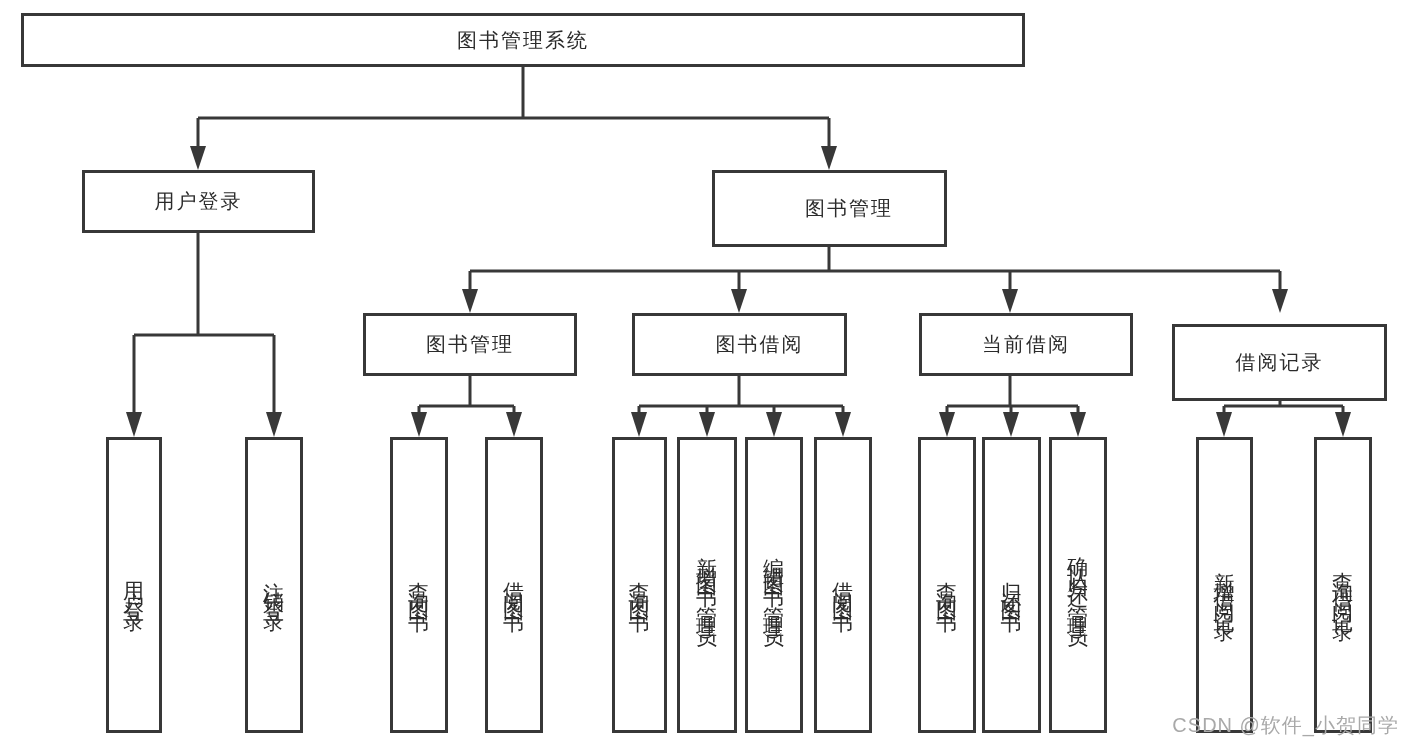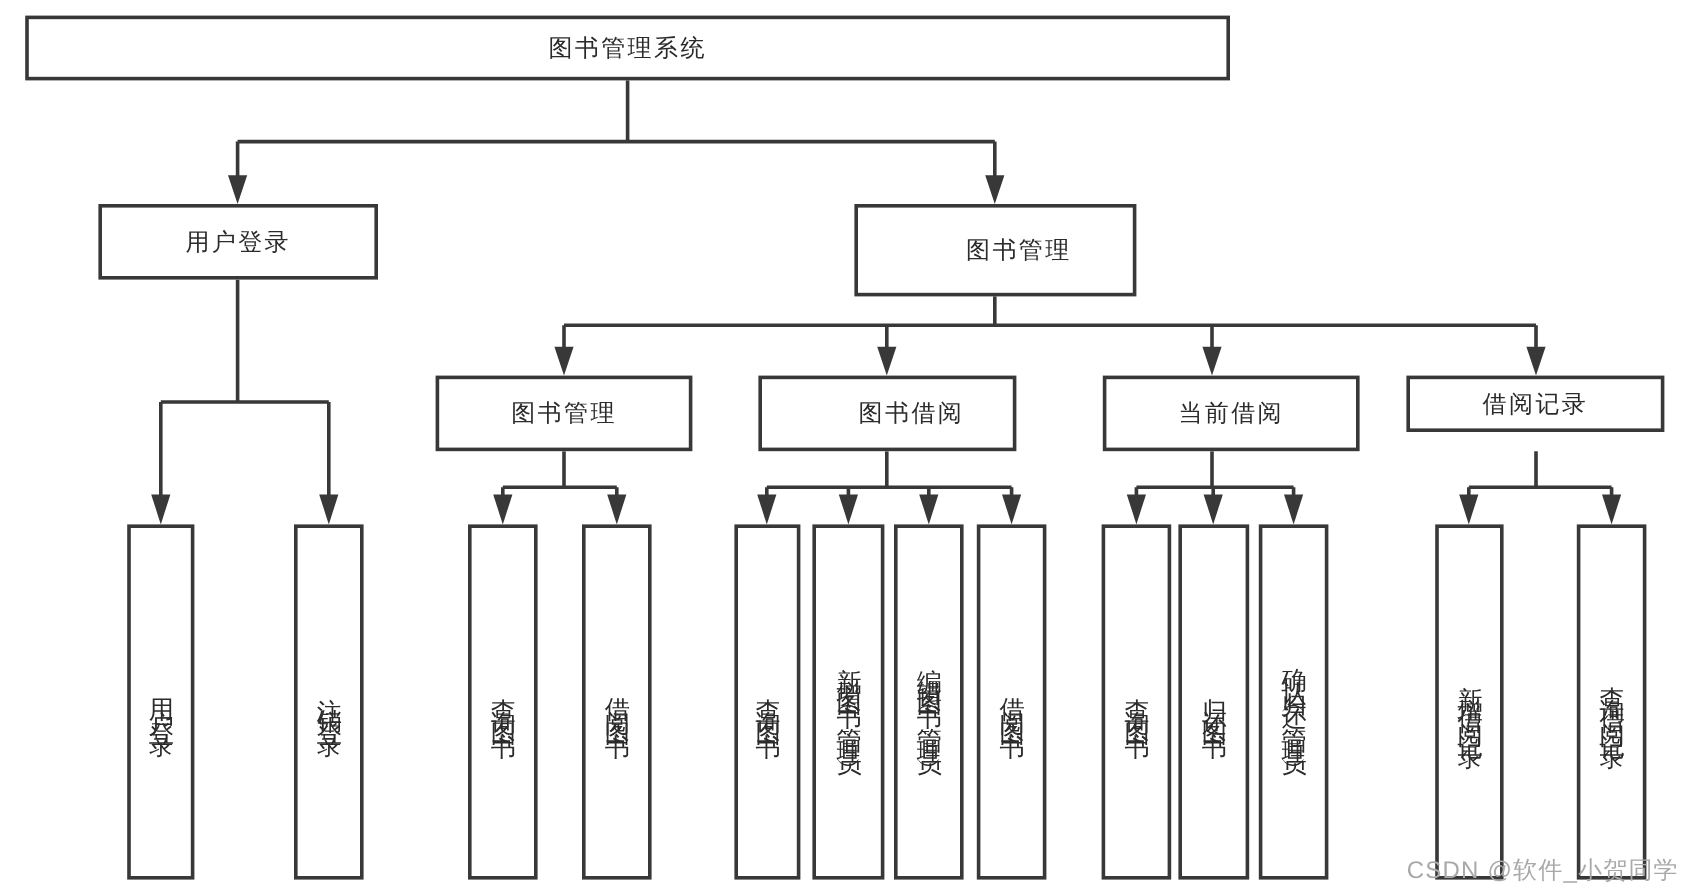--- a/index.html
+++ b/index.html
@@ -109,21 +109,21 @@
 
   <div class="node hnode" style="left:363px;top:313px;width:214px;height:63px;">
     <span>图书管理</span>
   </div>
   <div class="node hnode" style="left:632px;top:313px;width:215px;height:63px;padding-left:40px;">
     <span>图书借阅</span>
   </div>
   <div class="node hnode" style="left:903px;top:313px;width:214px;height:63px;margin-left:16px;">
     <span>当前借阅</span>
   </div>
-  <div class="node hnode" style="left:1172px;top:313px;width:215px;height:47px;">
+  <div class="node hnode" style="left:1172px;top:324px;width:215px;height:77px;">
     <span>借阅记录</span>
   </div>
 
   <div class="node leaf" style="left:106px;top:437px;width:56px;height:296px;">
     <span>用户登录</span>
   </div>
   <div class="node leaf" style="left:245px;top:437px;width:58px;height:296px;">
     <span>注销登录</span>
   </div>
 

